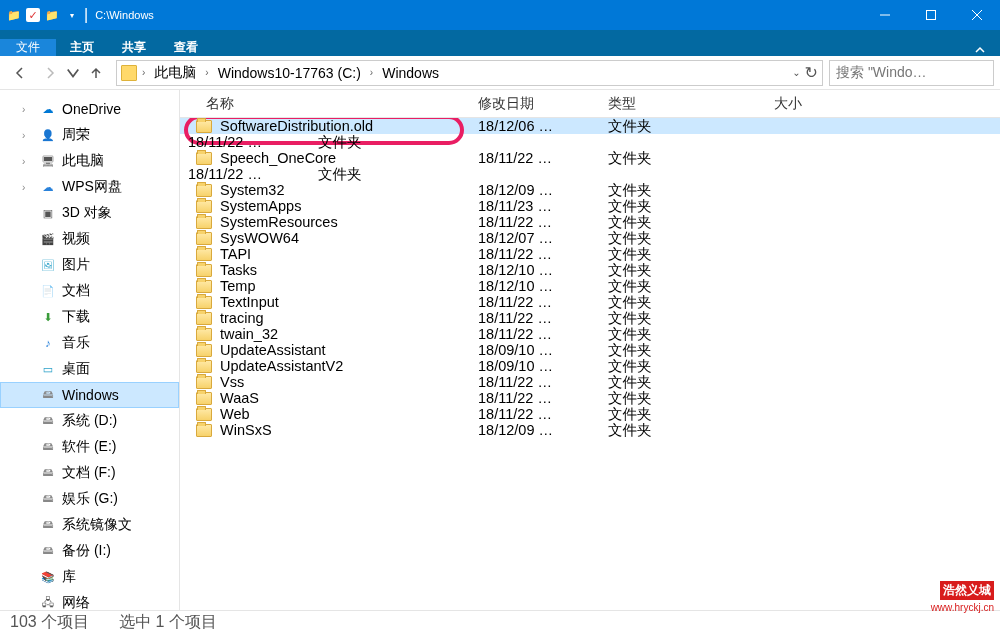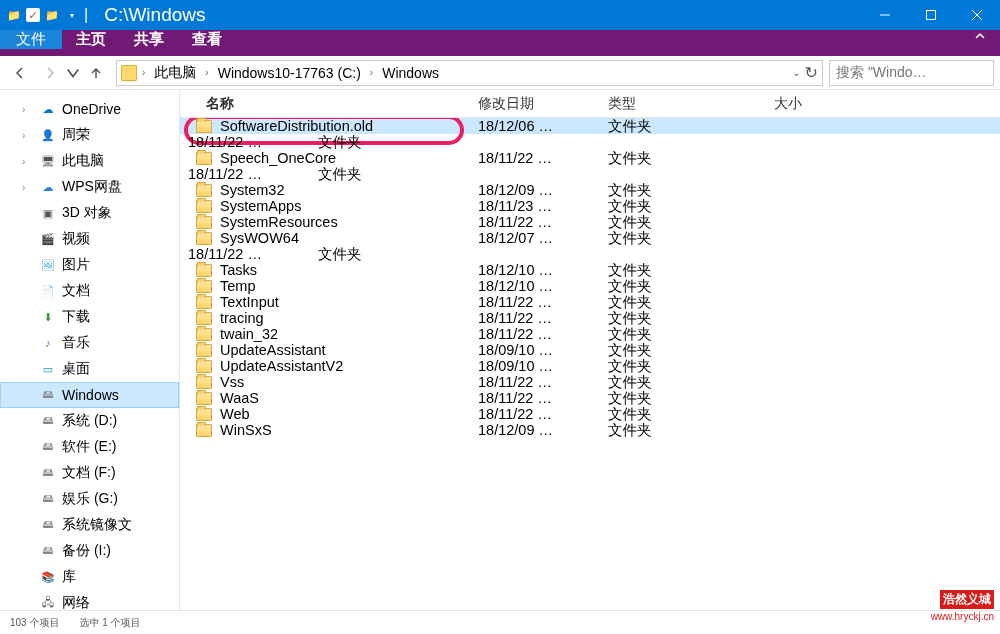--- a/index.html
+++ b/index.html
@@ -1,26 +1,26 @@
 <!DOCTYPE html>
 <html><head>
 <meta charset="utf-8">
 <style>
 * { margin: 0; padding: 0; box-sizing: border-box; font-family: "Segoe UI", "Microsoft YaHei", sans-serif; }
 body { background: #fff; width: 1000px; height: 634px; overflow: hidden; position: relative; }
 
 .titlebar { height: 30px; background: #0078d7; display: flex; align-items: center; color: #fff; }
 .titlebar-left { display: flex; align-items: center; padding-left: 6px; gap: 4px; flex: 1; }
 .tb-icon { width: 16px; height: 16px; display: flex; align-items: center; justify-content: center; font-size: 11px; }
-.tb-title { font-size: 19px; margin-left: 12px; }
+.tb-title { font-size: 11px; margin-left: 3px; }
 .win-controls { display: flex; }
 .win-btn { width: 46px; height: 30px; display: flex; align-items: center; justify-content: center; color: #fff; }
 .win-btn svg { width: 10px; height: 10px; }
 
-.menubar { height: 26px; background: #701a75; display: flex; align-items: flex-start; color: #fff; font-size: 15px; }
+.menubar { height: 26px; background: #0369a1; display: flex; align-items: flex-end; color: #fff; font-size: 12px; }
 .menu-file { background: #1a86db; padding: 0 16px; display: flex; align-items: center; }
 .menu-item { padding: 0 14px; display: flex; align-items: center; font-weight: bold; }
 
 .toolbar { height: 34px; border-bottom: 1px solid #e5e5e5; display: flex; align-items: center; padding: 0 6px; gap: 2px; }
 .nav-btn { width: 28px; height: 28px; display: flex; align-items: center; justify-content: center; color: #555; }
 .nav-btn.disabled { color: #bbb; }
 .nav-btn svg { width: 14px; height: 14px; }
 .addrbar { flex: 1; height: 26px; border: 1px solid #ccc; margin: 0 4px; display: flex; align-items: center; padding: 0 4px; background: #fff; }
 .addr-seg { display: flex; align-items: center; font-size: 14px; }
 .addr-seg-text { padding: 2px 6px; }
@@ -32,39 +32,39 @@
 .body-area { display: flex; height: 520px; }
 .sidebar { width: 180px; border-right: 1px solid #e5e5e5; overflow: hidden; padding-top: 6px; }
 .tree-item { display: flex; align-items: center; height: 26px; font-size: 14px; padding-left: 22px; gap: 6px; white-space: nowrap; }
 .tree-item.selected { background: #cce8ff; border: 1px solid #99d1ff; padding-left: 21px; }
 .tree-icon { width: 16px; height: 16px; display: flex; align-items: center; justify-content: center; font-size: 11px; }
 .chev { width: 12px; display: inline-block; color: #888; font-size: 10px; }
 
 .content { flex: 1; display: flex; flex-direction: column; }
 .col-headers { height: 28px; border-bottom: 1px solid #e5e5e5; display: flex; align-items: center; font-size: 14px; color: #333; }
 .col { padding: 0 8px; }
-.col-name { width: 290px; padding-left: 26px; font-weight: bold; }
+.col-name { width: 290px; padding-left: 26px; }
 .col-date { width: 130px; }
 .col-type { width: 130px; }
 .col-size { width: 80px; text-align: right; }
 
 .file-list { flex: 1; overflow: hidden; }
 .file-row { height: 16px; display: flex; align-items: center; font-size: 14.5px; position: relative; }
 .file-row.selected { background: #cce8ff; }
 .file-row .fname-wrap { width: 290px; display: flex; align-items: center; padding-left: 16px; gap: 8px; }
 .folder-icon { width: 16px; height: 13px; background: linear-gradient(#ffe9a6,#f7d26b); border: 1px solid #d9a93c; border-radius: 1px; position: relative; }
 .folder-icon::before { content: ""; position: absolute; top: -3px; left: 0; width: 7px; height: 3px; background: #f7d26b; border: 1px solid #d9a93c; border-bottom: none; border-radius: 1px 1px 0 0; }
 .file-row .cell { padding: 0 8px; }
 .file-row .cell-date { width: 130px; }
 .file-row .cell-type { width: 130px; }
 .highlight-ring { position: absolute; left: 4px; top: -3px; width: 280px; height: 30px; border: 4px solid #e91e63; border-radius: 15px; pointer-events: none; }
 
-.statusbar { height: 24px; border-top: 1px solid #e5e5e5; display: flex; align-items: center; font-size: 10px; color: #555; padding: 0 10px; gap: 20px; }
-
-.watermark { position: absolute; right: 6px; bottom: 11px; text-align: right; font-size: 12px; }
+.statusbar { height: 24px; border-top: 1px solid #e5e5e5; display: flex; align-items: center; font-size: 16px; color: #555; padding: 0 10px; gap: 30px; }
+
+.watermark { position: absolute; right: 6px; bottom: 20px; text-align: right; font-size: 12px; }
 .wm-red { background: #d81c1c; color: #fff; font-weight: bold; padding: 1px 3px; display: inline-block; }
 .wm-sub { color: #d81c1c; font-size: 10px; }
 
 
 .ico-onedrive { color: #0078d4; }
 .ico-user { color: #f0a020; }
 .ico-pc { color: #555; }
 .ico-wps { color: #2a82da; }
 .ico-3d { color: #555; }
 .ico-video { color: #6b4ca0; }
@@ -330,20 +330,24 @@
         </div>
         <div class="file-row">
           <div class="fname-wrap">
             <span class="folder-icon"></span>
             <span>SysWOW64</span>
           </div>
           <div class="cell cell-date">18/12/07 …</div>
           <div class="cell cell-type">文件夹</div>
         </div>
         <div class="file-row">
+          <div class="fname-wrap">
+            <span class="folder-icon"></span>
+            <span>TAPI</span>
+          </div>
           <div class="cell cell-date">18/11/22 …</div>
           <div class="cell cell-type">文件夹</div>
         </div>
         <div class="file-row">
           <div class="fname-wrap">
             <span class="folder-icon"></span>
             <span>Tasks</span>
           </div>
           <div class="cell cell-date">18/12/10 …</div>
           <div class="cell cell-type">文件夹</div>

